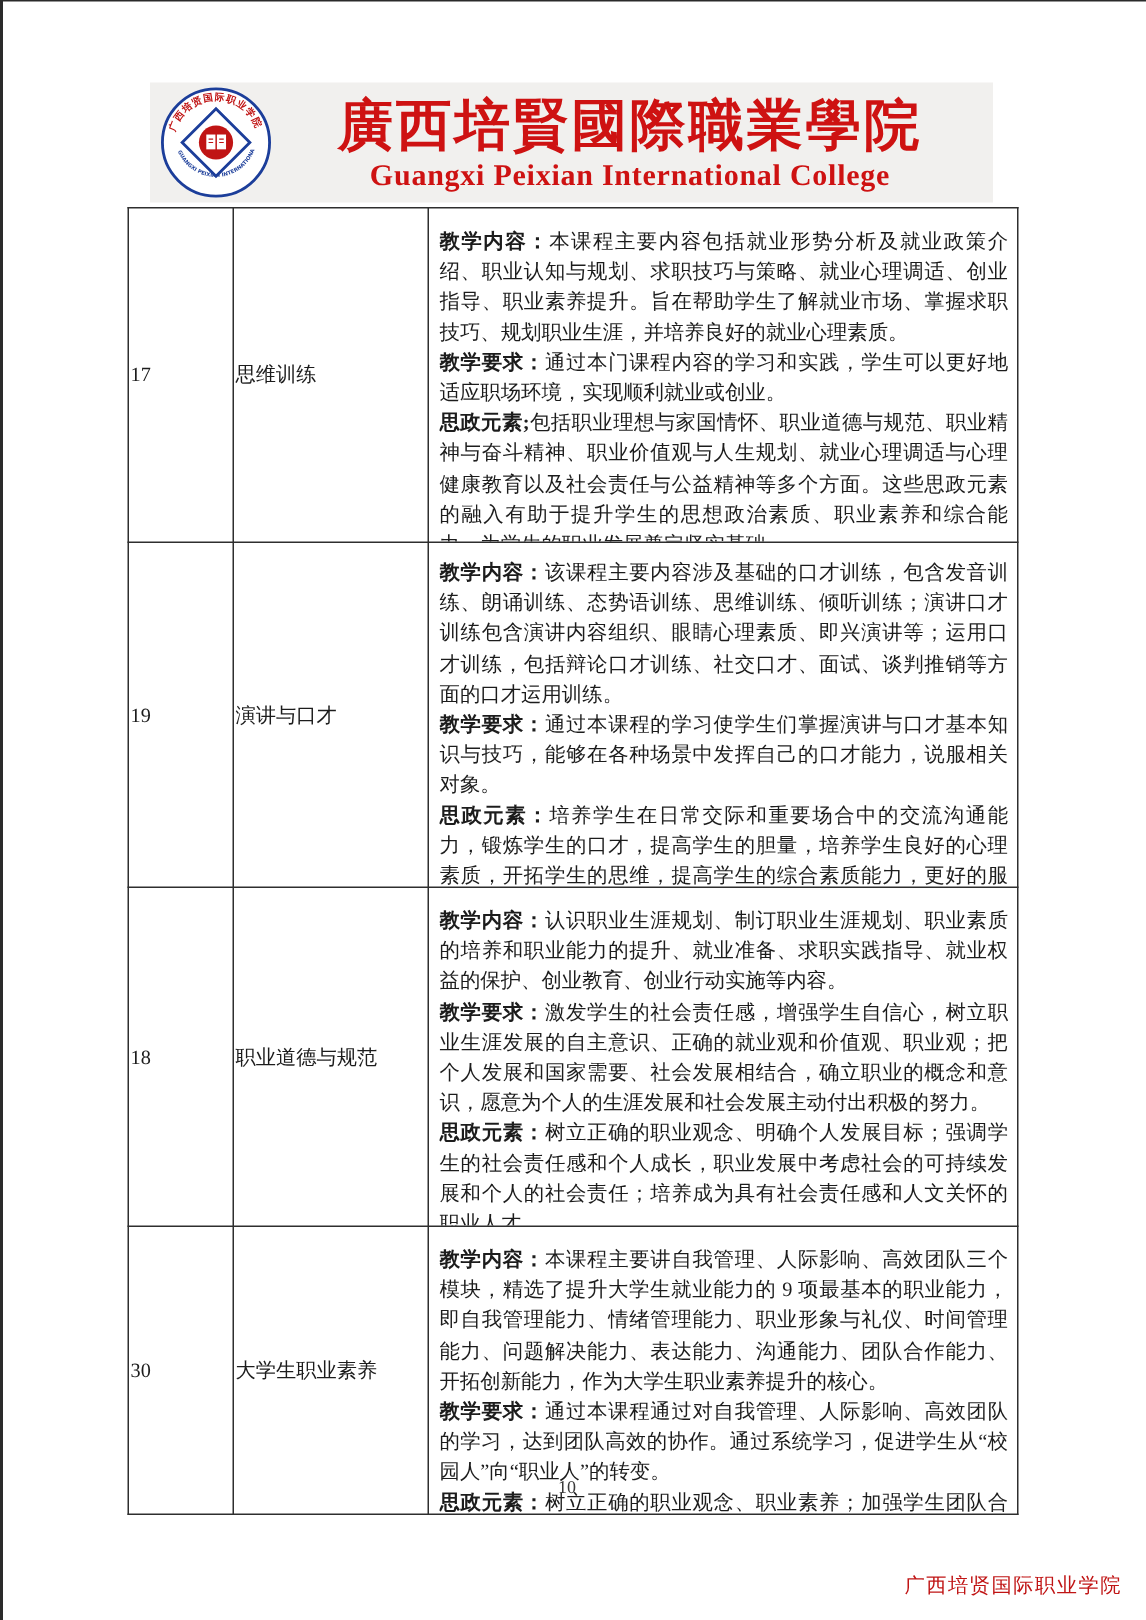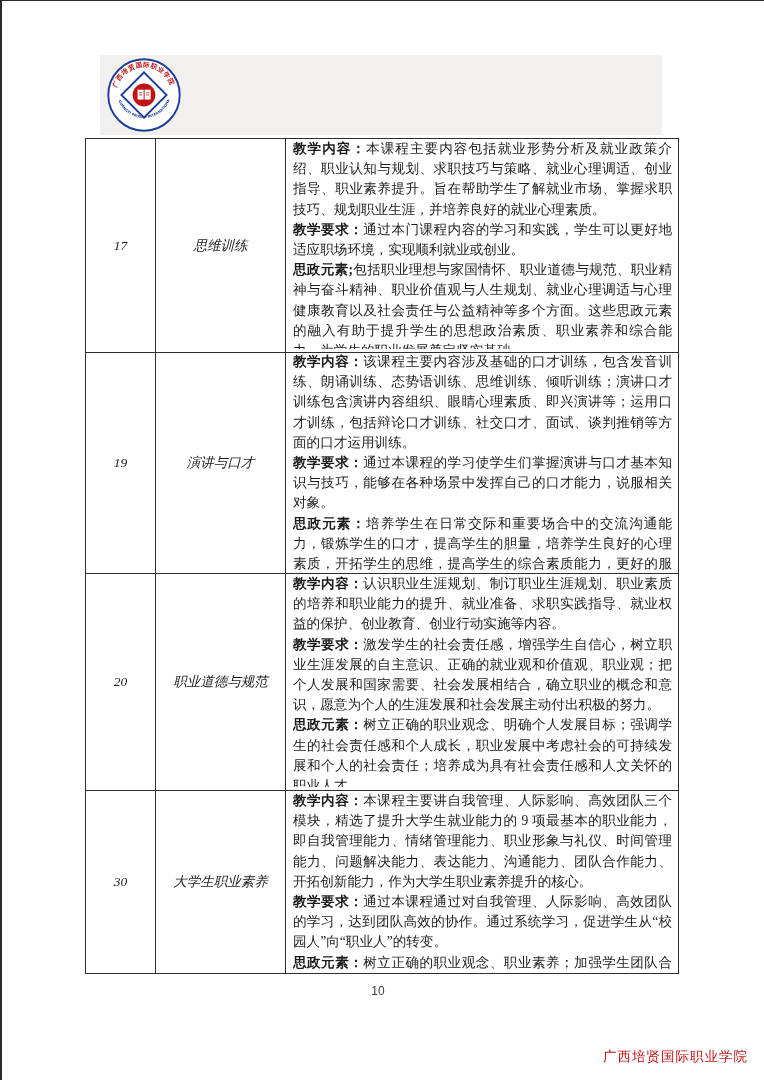--- a/index.html
+++ b/index.html
@@ -15,29 +15,29 @@
   .titles{flex:1;text-align:center;padding-right:4px;overflow:hidden;}
   .title-zh{font-family:"DejaVu Serif",serif;font-weight:bold;color:#ce1212;font-size:37px;
             line-height:44px;letter-spacing:2px;white-space:nowrap;}
   .title-en{font-family:"Liberation Serif",serif;font-weight:bold;color:#ce1212;font-size:20px;
             line-height:24px;letter-spacing:0.5px;white-space:nowrap;}
 
   
   table.course{position:absolute;left:85px;top:138px;width:593px;border-collapse:collapse;
                table-layout:fixed;}
   table.course td{border:1px solid #2e2e2e;color:#1c1c1c;}
-  td.c-no,td.c-name{text-align:center;vertical-align:middle;font-size:13.5px;font-style:italic;}
-  td.c-content{vertical-align:top;padding:0 6px 0 7px;}
+  td.c-no,td.c-name{text-align:left;vertical-align:middle;font-size:13.5px;}
+  td.c-content{vertical-align:top;padding:12px 6px 0 7px;}
   td.c-content .cwrap{overflow:hidden;font-size:13.6px;line-height:20.2px;text-align:justify;}
   td.c-content p{margin:0;}
   td.c-content b{font-weight:bold;}
 
   
   .page-number{position:absolute;top:984px;left:0;width:756px;text-align:center;
-               font-family:Liberation Sans, sans-serif;font-size:12px;color:#3a3a3a;}
+               font-family:Liberation Serif, serif;font-size:12px;color:#3a3a3a;}
   .footer-right{position:absolute;top:1048px;right:16px;font-family:"DejaVu Sans",sans-serif;
                 font-size:13.5px;color:#c01414;letter-spacing:1px;}
 </style>
 </head>
 <body>
 
 <div class="page">
   <div class="edge-left"></div>
   <div class="edge-top"></div>
 
@@ -58,20 +58,24 @@
       <circle cx="50" cy="50" r="15" fill="#c01414"></circle>
       <g>
         <rect x="41.5" y="43" width="8" height="13" fill="#ffffff"></rect>
         <rect x="50.8" y="43" width="8" height="13" fill="#ffffff"></rect>
         <line x1="43.5" y1="47" x2="47.5" y2="47" stroke="#c01414" stroke-width="1"></line>
         <line x1="43.5" y1="50" x2="47.5" y2="50" stroke="#c01414" stroke-width="1"></line>
         <line x1="52.8" y1="47" x2="56.8" y2="47" stroke="#c01414" stroke-width="1"></line>
         <line x1="52.8" y1="50" x2="56.8" y2="50" stroke="#c01414" stroke-width="1"></line>
       </g>
     </svg>
+    <div class="titles">
+      <div class="title-zh">廣西培賢國際職業學院</div>
+      <div class="title-en">Guangxi Peixian International College</div>
+    </div>
   </div>
 
   <table class="course">
     <colgroup>
         <col style="width:70px">
         <col style="width:130px">
         <col style="width:393px">
       </colgroup>
     <tbody>
         <tr style="height: 214px;">
@@ -90,21 +94,21 @@
           <td class="c-name">演讲与口才</td>
           <td class="c-content">
             <div class="cwrap" style="max-height: 217px; font-family: Liberation Mono, monospace;">
               <p><b>教学内容：</b>该课程主要内容涉及基础的口才训练，包含发音训练、朗诵训练、态势语训练、思维训练、倾听训练；演讲口才训练包含演讲内容组织、眼睛心理素质、即兴演讲等；运用口才训练，包括辩论口才训练、社交口才、面试、谈判推销等方面的口才运用训练。</p>
               <p><b>教学要求：</b>通过本课程的学习使学生们掌握演讲与口才基本知识与技巧，能够在各种场景中发挥自己的口才能力，说服相关对象。</p>
               <p><b>思政元素：</b>培养学生在日常交际和重要场合中的交流沟通能力，锻炼学生的口才，提高学生的胆量，培养学生良好的心理素质，开拓学生的思维，提高学生的综合素质能力，更好的服务社会，成为有用之才。</p>
             </div>
           </td>
         </tr>
         <tr style="height: 217px;">
-          <td class="c-no">20</td>
+          <td class="c-no">18</td>
           <td class="c-name">职业道德与规范</td>
           <td class="c-content">
             <div class="cwrap" style="max-height: 213px;">
               <p><b>教学内容：</b>认识职业生涯规划、制订职业生涯规划、职业素质的培养和职业能力的提升、就业准备、求职实践指导、就业权益的保护、创业教育、创业行动实施等内容。</p>
               <p><b>教学要求：</b>激发学生的社会责任感，增强学生自信心，树立职业生涯发展的自主意识、正确的就业观和价值观、职业观；把个人发展和国家需要、社会发展相结合，确立职业的概念和意识，愿意为个人的生涯发展和社会发展主动付出积极的努力。</p>
               <p><b>思政元素：</b>树立正确的职业观念、明确个人发展目标；强调学生的社会责任感和个人成长，职业发展中考虑社会的可持续发展和个人的社会责任；培养成为具有社会责任感和人文关怀的职业人才。</p>
             </div>
           </td>
         </tr>
         <tr style="height: 183px;">

